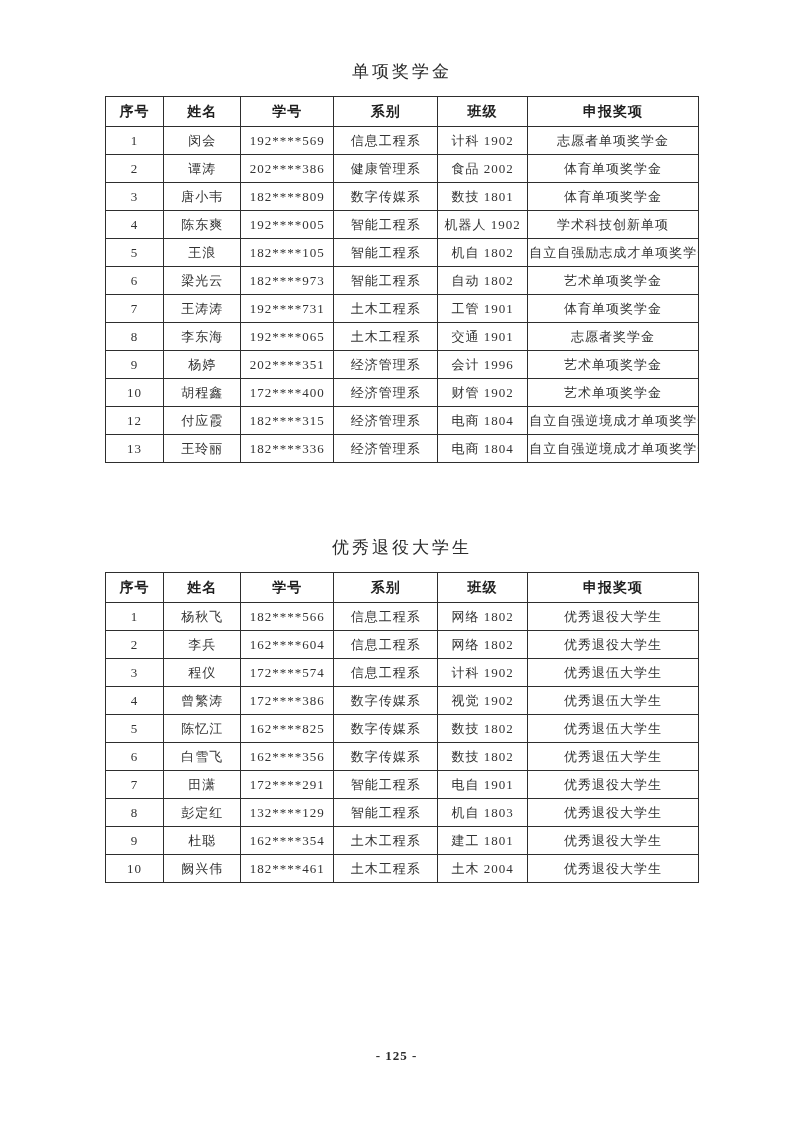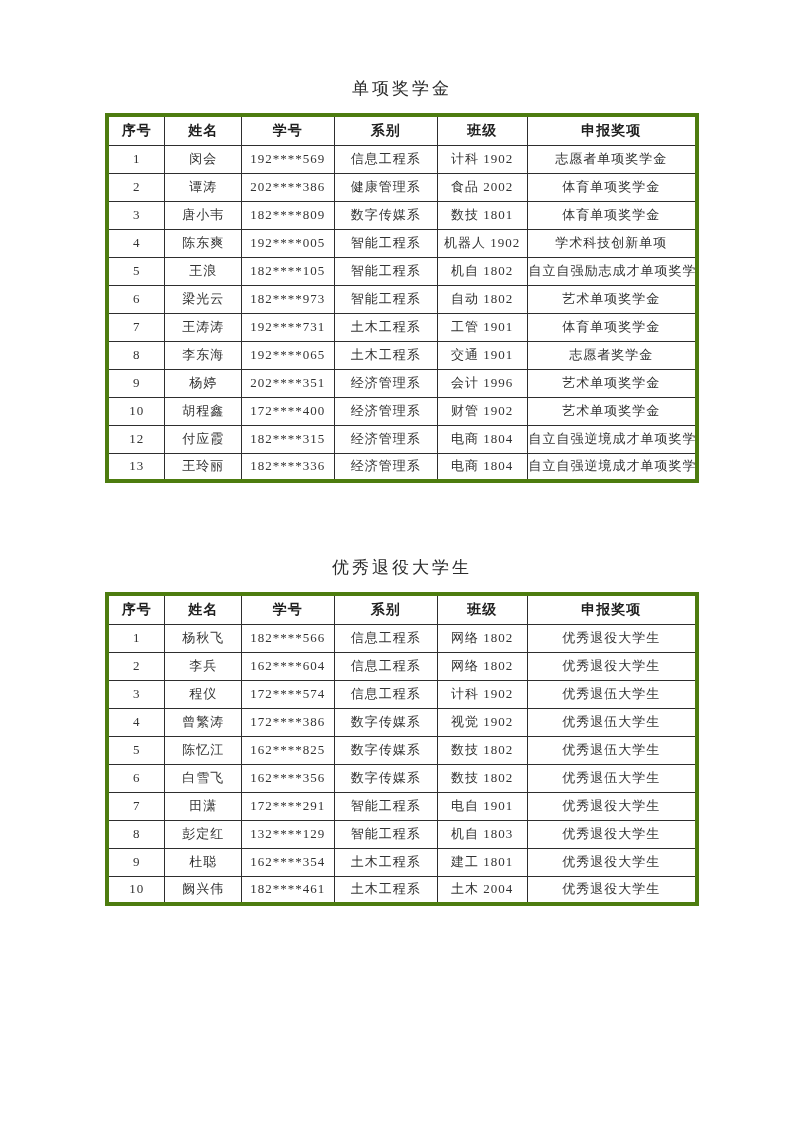--- a/index.html
+++ b/index.html
@@ -8,37 +8,37 @@
     position: relative;
     width: 793px;
     height: 1122px;
     margin: 0 auto;
     background: #ffffff;
     font-family: "Liberation Serif", "DejaVu Serif", serif;
     color: #333333;
     overflow: hidden;
   }
   .content {
-    padding-top: 77px;
+    padding-top: 60px;
   }
   .table-block { margin: 0 0 0 105px; width: 594px; }
   .table-block.second { margin-top: 73px; }
   .table-title {
     text-align: center;
     font-size: 17px;
     font-weight: normal;
     color: #2b2b2b;
     letter-spacing: 3px;
     margin-bottom: 13px;
   }
   table.data-table {
     width: 594px;
     border-collapse: collapse;
     table-layout: fixed;
-    border: 4px solid #4d7c0f;
+    border: 1px solid #4d7c0f;
   }
   table.data-table th, table.data-table td {
     border: 1px solid #2e2e2e;
     text-align: center;
     vertical-align: middle;
     overflow: hidden;
     white-space: nowrap;
     padding: 0 1px;
   }
   table.data-table th {
@@ -302,13 +302,14 @@
               <td class="col3">土木工程系</td>
               <td class="col4">土木 2004</td>
               <td class="col5">优秀退役大学生</td>
             </tr>
           </tbody>
       </table>
     </section>
 
   </div>
 
+  <div class="page-footer">- 125 -</div>
 </div>
 
 </body></html>

